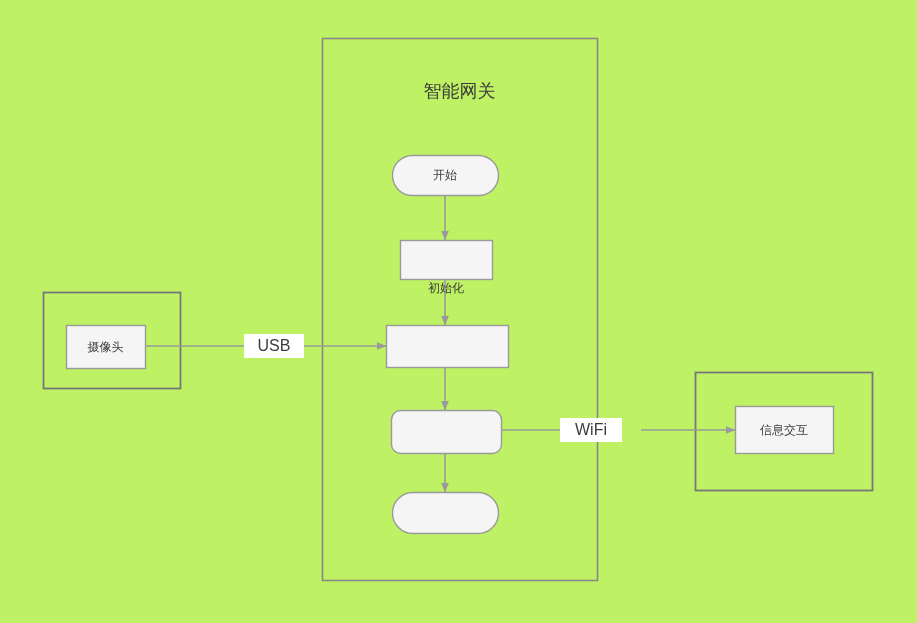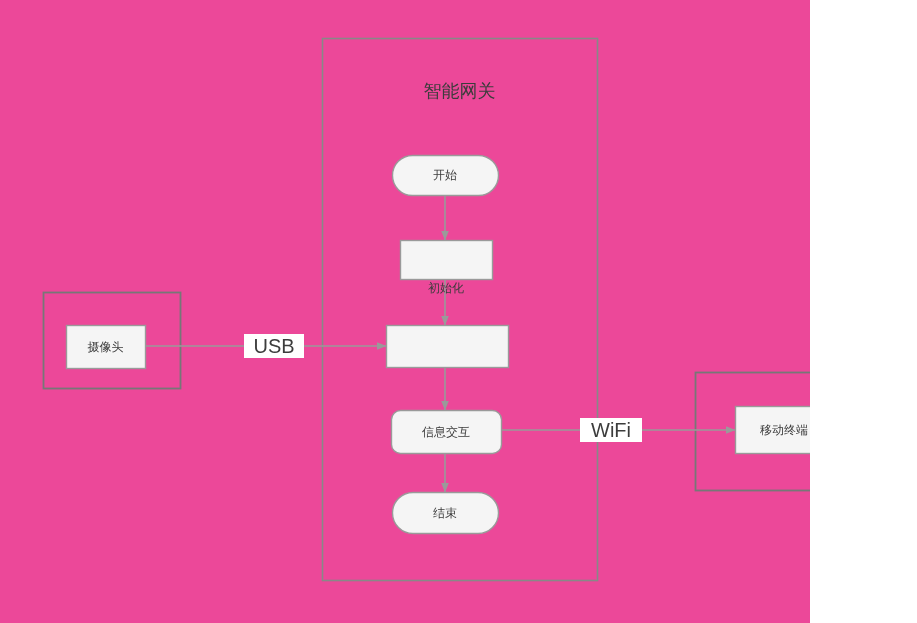--- a/index.html
+++ b/index.html
@@ -5,23 +5,23 @@
   html, body {
     margin: 0;
     padding: 0;
     background: #ffffff;
   }
   body {
     font-family: "Liberation Sans", "DejaVu Sans", sans-serif;
   }
   #canvas {
     position: relative;
-    width: 810px;
+    width: 917px;
     height: 623px;
-    background: #ec4899;
+    background: #bef264;
     overflow: hidden;
   }
   #canvas svg {
     position: absolute;
     left: 0;
     top: 0;
   }
   .node-label {
     position: absolute;
     display: flex;
@@ -32,21 +32,21 @@
     line-height: 1;
     white-space: nowrap;
     pointer-events: none;
   }
   .edge-label {
     position: absolute;
     display: flex;
     align-items: center;
     justify-content: center;
     color: #3c3c3c;
-    font-size: 20px;
+    font-size: 16px;
     line-height: 1;
     white-space: nowrap;
     background: #ffffff;
     padding: 0 4px;
     text-align: right;
   }
   .group-title {
     position: absolute;
     display: flex;
     align-items: center;
@@ -110,23 +110,21 @@
 
   <div class="group-title" style="left:322px; top:78px; width:275px; height:26px;">智能网关</div>
 
   <div class="node-label" style="left:66px; top:325px; width:79px; height:43px;">摄像头</div>
 
   <div class="node-label" style="left:392px; top:155px; width:106px; height:40px;">开始</div>
 
   <div class="node-label" style="left:400px; top:240px; width:92px; height:39px;margin-top:28px;">初始化</div>
 
 
-  <div class="node-label" style="left:391px; top:410px; width:110px; height:43px;">信息交互</div>
 
-  <div class="node-label" style="left:392px; top:492px; width:106px; height:41px;">结束</div>
 
-  <div class="node-label" style="left:735px; top:406px; width:98px; height:47px;">移动终端</div>
+  <div class="node-label" style="left:735px; top:406px; width:98px; height:47px;">信息交互</div>
 
   <div class="edge-label" style="left:244px; top:334px; width:52px; height:24px;">USB</div>
 
-  <div class="edge-label" style="left:580px; top:418px; width:54px; height:24px;">WiFi</div>
+  <div class="edge-label" style="left:560px; top:418px; width:54px; height:24px;">WiFi</div>
 
 </div>
 
 </body></html>

